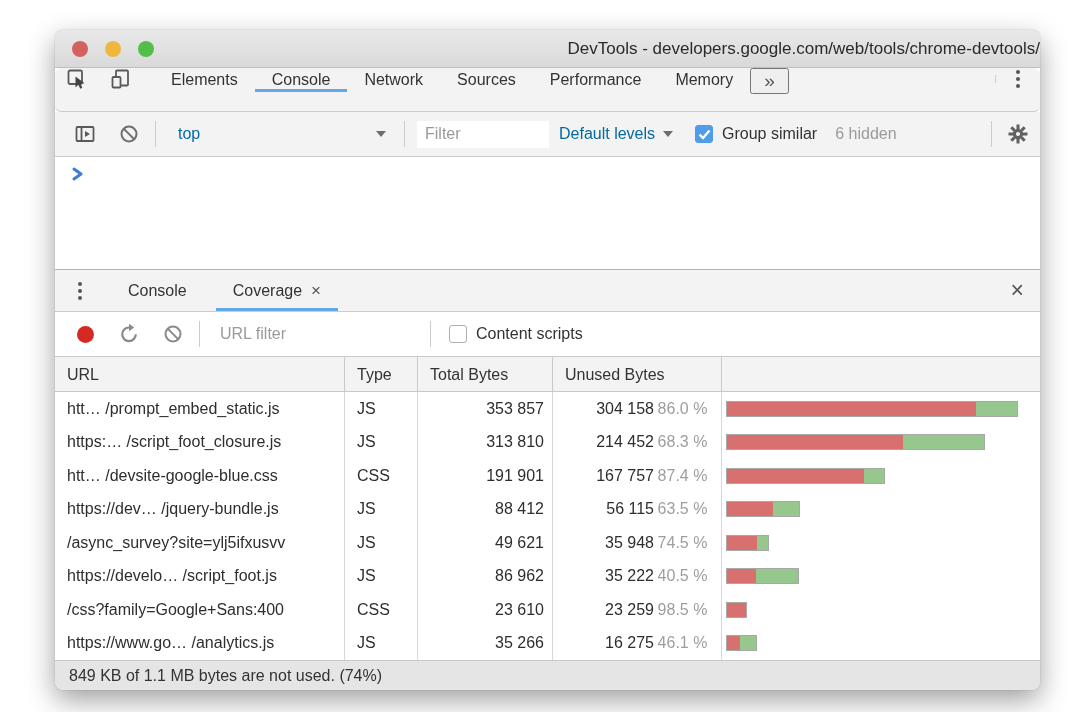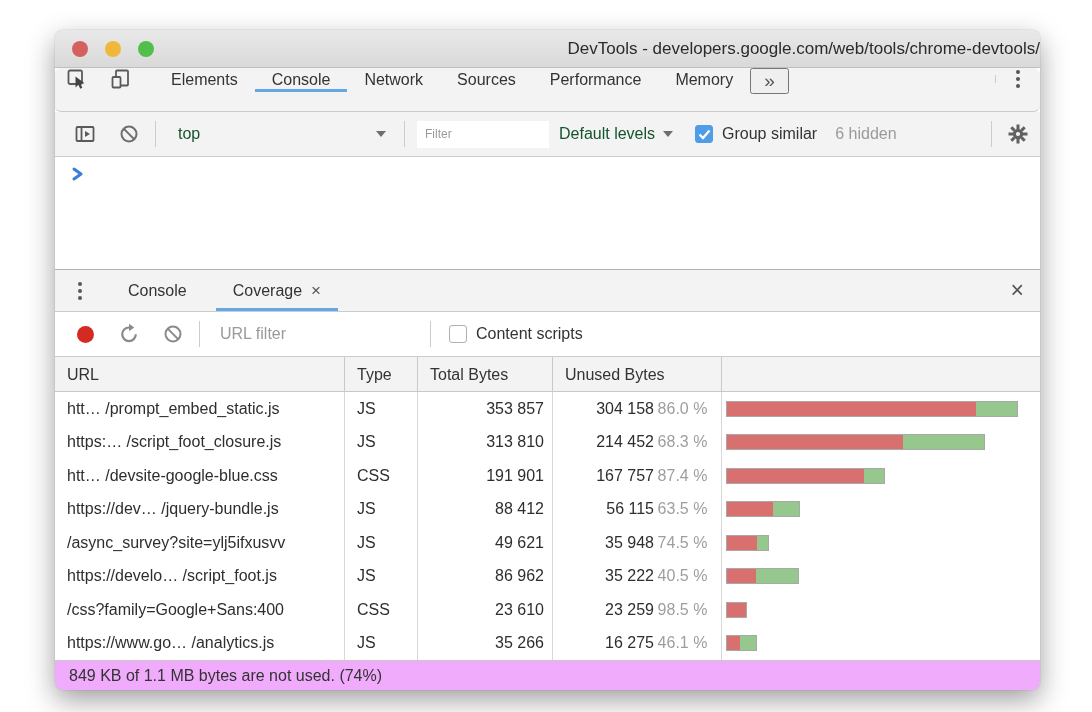--- a/index.html
+++ b/index.html
@@ -26,24 +26,24 @@
   .tabs{display:flex;align-items:stretch;margin-left:10px;}
   .tab{display:flex;align-items:center;padding:0 17px;font-size:16px;color:#333;border-bottom:3px solid transparent;padding-top:3px;}
   .tab.active{border-bottom-color:var(--accent-blue);}
   .overflow-btn{display:flex;align-items:center;padding:0 12px;font-size:19px;color:#555;}
   .tabbar-right{margin-left:auto;display:flex;align-items:stretch;}
   
   .toolbar{height:45px;flex:0 0 45px;display:flex;align-items:center;border-bottom:1px solid #ccc;}
   .toolbar.gray{background:#f3f3f3;}
   .toolbar.white{background:#fff;}
   .tsep{width:1px;height:26px;background:#ccc;margin:0 4px;}
-  .dd{display:flex;align-items:center;font-size:16px;color:#14532d;}
+  .dd{display:flex;align-items:center;font-size:16px;color:#0369a1;}
   .dd-arrow{width:0;height:0;border-left:5px solid transparent;border-right:5px solid transparent;border-top:6px solid #6e6e6e;margin-left:10px;}
   .ctx-dd{width:240px;padding-left:18px;display:flex;align-items:center;justify-content:space-between;padding-right:14px;}
-  .filter-input{width:132px;height:27px;border:none;background:#fff;font-size:12px;padding:0 8px;margin-left:8px;outline:none;font-family:"Liberation Sans",sans-serif;}
+  .filter-input{width:132px;height:27px;border:none;background:#fff;font-size:16px;padding:0 8px;margin-left:8px;outline:none;font-family:"Liberation Sans",sans-serif;}
   .filter-input::placeholder{color:#9a9a9a;}
   .levels-dd{margin-left:10px;}
   .checkbox{width:18px;height:18px;border-radius:3px;flex:0 0 18px;display:flex;align-items:center;justify-content:center;border:1px solid #b0b0b0;background:#fff;}
   .checkbox.checked{background:var(--checkbox-blue);border-color:var(--checkbox-blue);}
   .cb-label{font-size:16px;color:#333;margin-left:9px;}
   .muted{color:#9a9a9a;font-size:16px;}
   .gear-slot{margin-left:auto;display:flex;align-items:center;}
   
   .console-out{flex:1 1 auto;background:#fff;border-bottom:1px solid #b3b3b3;padding:10px 0 0 16px;}
   
@@ -65,21 +65,21 @@
   .td.url{padding-left:12px;white-space:nowrap;}
   .td.type{padding-left:12px;}
   .td.num{justify-content:flex-end;padding-right:8px;}
   .td.unused{justify-content:flex-end;padding-right:10px;}
   .upct{width:57px;text-align:center;color:#9e9e9e;}
   .td.barcell{border-right:none;padding-left:5px;}
   .bar{height:14px;display:flex;outline:1px solid #a8a8a8;}
   .bar-red{background:var(--bar-red);height:100%;}
   .bar-green{background:var(--bar-green);height:100%;flex:1;}
   
-  .footer{height:30px;flex:0 0 30px;background:#f0abfc;border-top:1px solid #c9c9c9;display:flex;align-items:center;padding-left:14px;font-size:16px;color:#333;}
+  .footer{height:30px;flex:0 0 30px;background:#e5e5e5;border-top:1px solid #c9c9c9;display:flex;align-items:center;padding-left:14px;font-size:16px;color:#333;}
   svg{display:block;}
 </style>
 </head>
 <body>
 
 <div class="window">
 
   <div class="titlebar">
     <div class="traffic">
       <button class="light red"></button>

